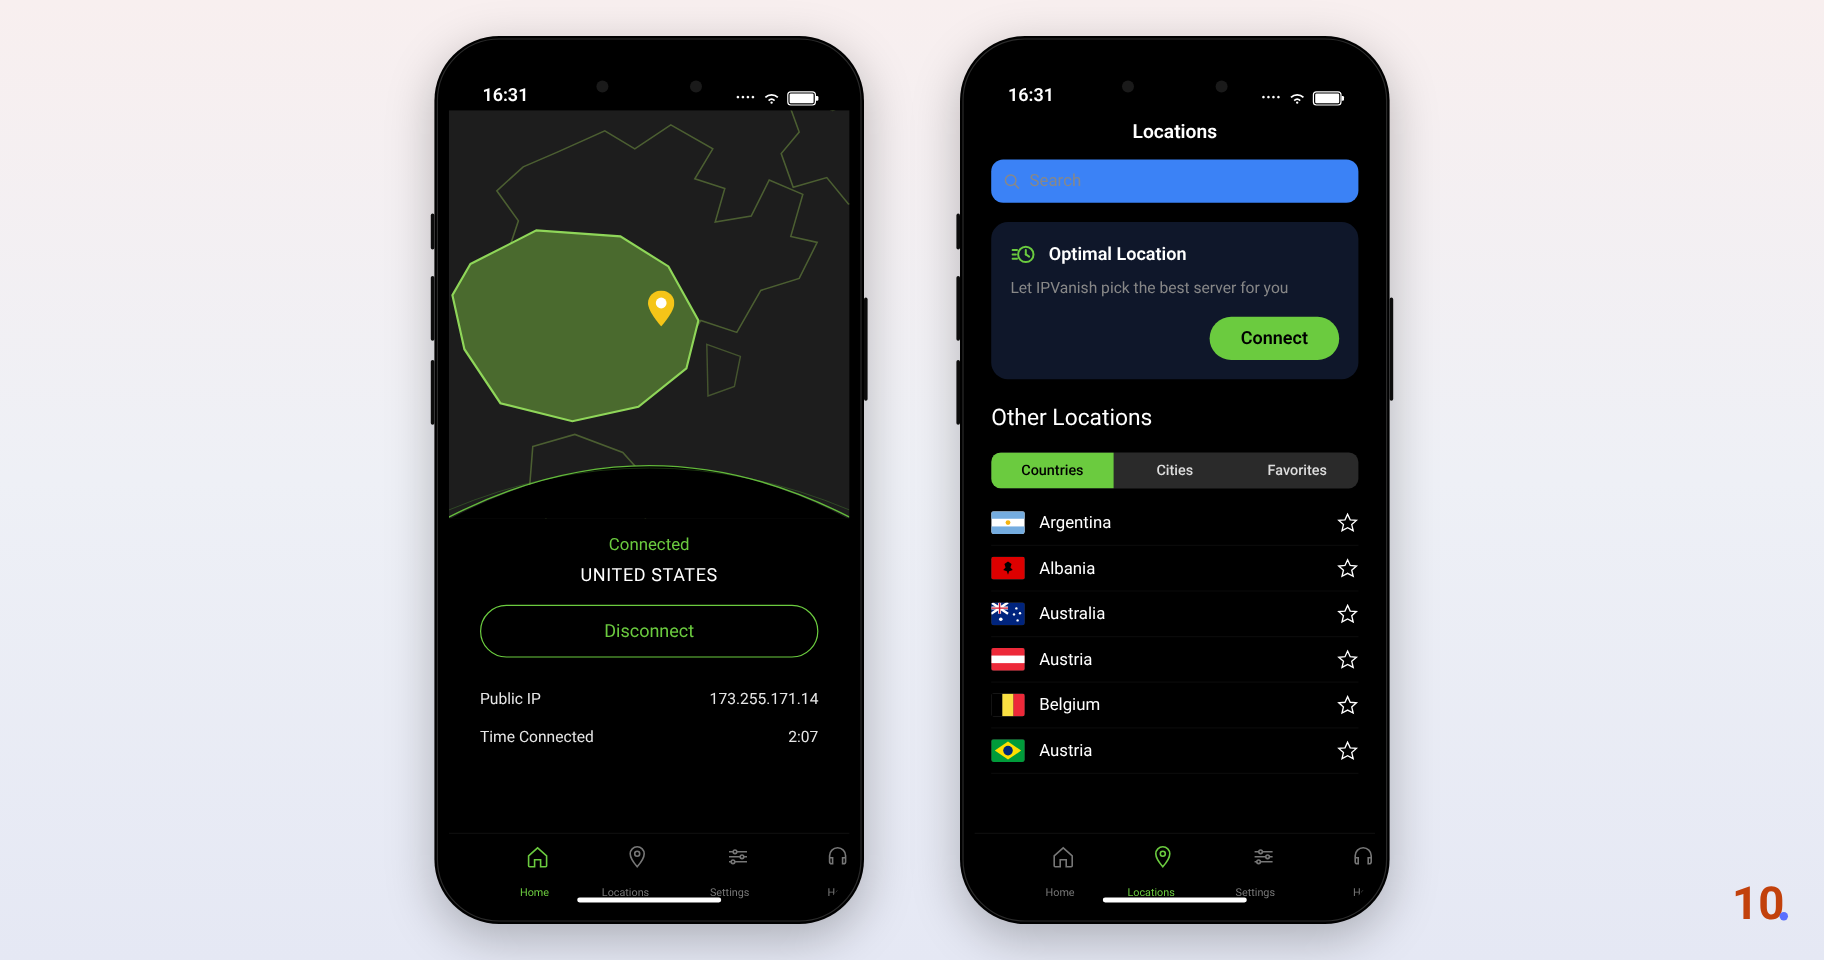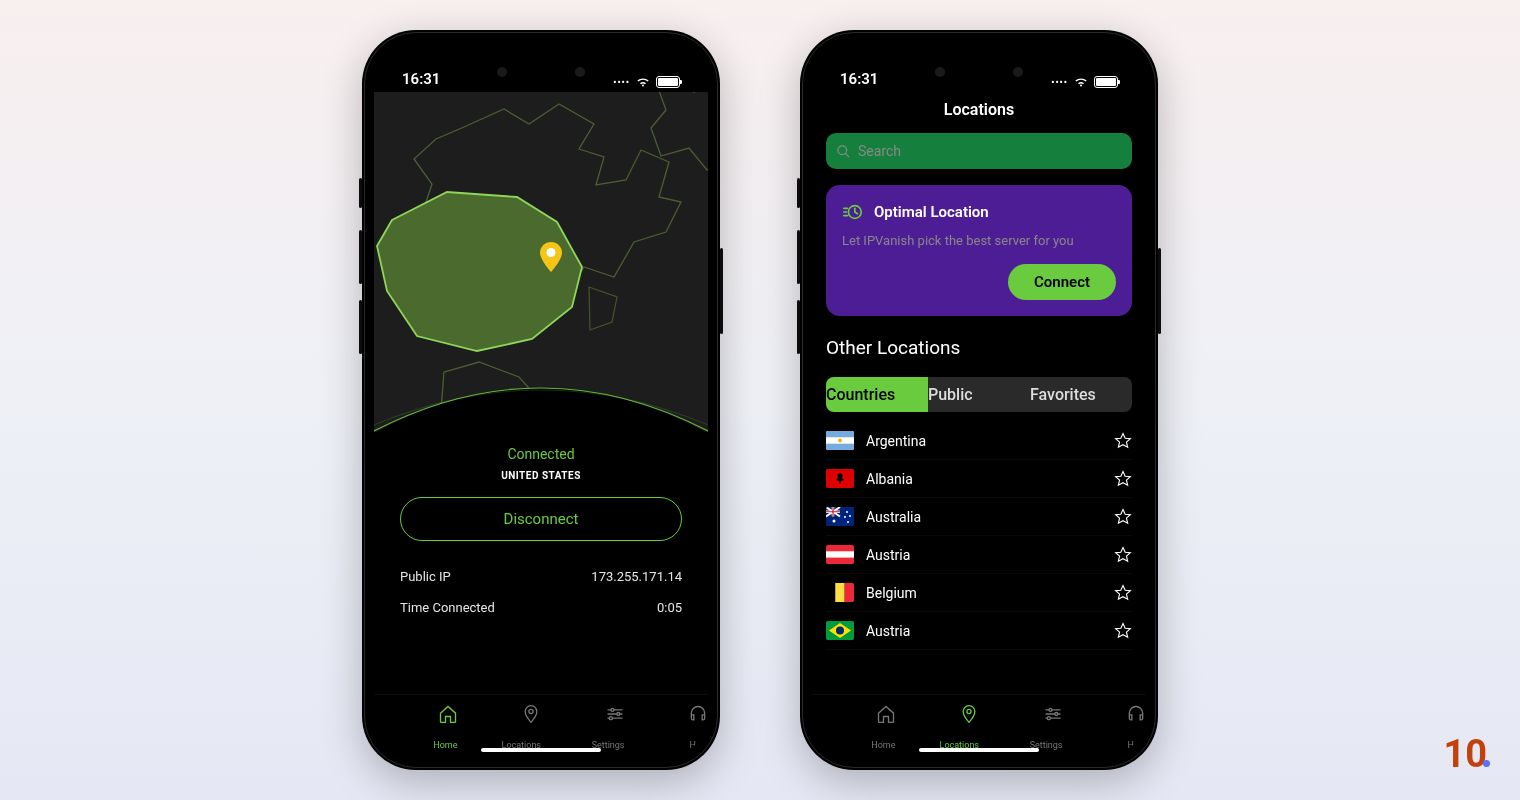--- a/index.html
+++ b/index.html
@@ -21,42 +21,42 @@
 .wifi{width:16px;height:12px}
 .wifi svg{display:block}
 .battery{width:24px;height:12px;border:1px solid #fff;border-radius:3px;position:relative}
 .battery::after{content:"";position:absolute;right:-3px;top:3px;width:2px;height:4px;background:#fff;border-radius:0 1px 1px 0}
 .battery-fill{position:absolute;left:1px;top:1px;bottom:1px;right:1px;background:#fff;border-radius:1px}
 .map-area{height:340px;position:relative;overflow:hidden;background:#1d1d1d}
 .map-svg{position:absolute;top:-20px;left:-30px;width:420px;height:380px}
 .curve{position:absolute;bottom:-1px;left:0;right:0;height:60px}
 .pin{position:absolute;top:150px;left:166px;z-index:4}
 .status-text{text-align:center;color:#6bcb3f;font-size:14px;padding:14px 0 8px}
-.country-name{text-align:center;color:#fff;font-size:10px;font-weight:700;letter-spacing:.5px;padding-bottom:16px}
+.country-name{text-align:center;color:#fff;font-size:15px;font-weight:400;letter-spacing:.5px;padding-bottom:16px}
 .disconnect-btn{margin:0 26px;height:44px;border:1.5px solid #6bcb3f;border-radius:22px;color:#6bcb3f;font-size:15px;display:flex;align-items:center;justify-content:center;background:transparent}
 .info-rows{padding:20px 26px 0;flex:1}
 .info-row{display:flex;justify-content:space-between;color:#e6e6e6;font-size:13px;padding:8px 0}
 .tab-bar{height:64px;display:flex;border-top:1px solid rgba(255,255,255,.05)}
 .tab{flex:1;display:flex;flex-direction:column;align-items:flex-end;justify-content:center;gap:16px;color:#777;font-size:9px}
 .tab.active{color:#6bcb3f}
 .tab .lbl{font-size:9px}
 .home-ind{position:absolute;bottom:6px;left:50%;transform:translateX(-50%);width:120px;height:4px;background:#fff;border-radius:3px;z-index:20}
 
 .page-title{color:#fff;text-align:center;font-size:16px;font-weight:600;padding:8px 0 14px}
-.search-box{margin:0 14px;height:36px;background:#15803d;border-radius:10px;display:flex;align-items:center;padding:0 10px;gap:7px}
+.search-box{margin:0 14px;height:36px;background:#3b82f6;border-radius:10px;display:flex;align-items:center;padding:0 10px;gap:7px}
 .search-box input{background:transparent;border:none;outline:none;color:#fff;font-size:14px;flex:1}
 .search-box input::placeholder{color:#888}
-.opt-card{margin:16px 14px 0;background:#4c1d95;border-radius:14px;padding:16px}
+.opt-card{margin:16px 14px 0;background:#0f172a;border-radius:14px;padding:16px}
 .opt-head{display:flex;align-items:center;gap:10px;color:#fff;font-size:15px;font-weight:600}
 .opt-sub{color:#888;font-size:13px;padding:10px 0 16px}
 .connect-btn{float:right;background:#6bcb3f;color:#000;font-size:15px;font-weight:600;padding:9px 26px;border-radius:20px;border:none}
 .opt-card::after{content:"";display:block;clear:both}
 .other-h{color:#fff;font-size:19px;font-weight:400;padding:20px 14px 18px}
 .seg{margin:0 14px;display:flex;background:#2a2a2a;border-radius:8px;overflow:hidden}
-.seg-item{flex:1;text-align:left;padding:8px 0;color:#ddd;font-size:16px;font-weight:500}
+.seg-item{flex:1;text-align:center;padding:8px 0;color:#ddd;font-size:12px;font-weight:500}
 .seg-item.active{background:#6bcb3f;color:#000}
 .country-list{padding:10px 14px 0;flex:1;overflow:hidden}
 .country-row{display:flex;align-items:center;gap:12px;padding:9px 0;border-bottom:1px solid rgba(255,255,255,.04)}
 .flag{width:28px;height:19px;background:#333;border-radius:2px;flex-shrink:0;overflow:hidden;position:relative}
 .flag svg{display:block}
 .country-row .name{flex:1;color:#fff;font-size:14px}
 .star{width:18px;height:18px;color:#fff}
 .watermark{position:absolute;bottom:24px;right:30px;display:flex;align-items:center;font-size:38px;font-weight:700;color:#c2410c}
 .watermark .dot{width:7px;height:7px;background:#5a6fff;border-radius:50%;margin-left:-4px;margin-top:18px}
 </style>
@@ -112,21 +112,21 @@
       <div class="country-name">UNITED STATES</div>
       <div class="disconnect-btn">Disconnect</div>
 
       <div class="info-rows">
         <div class="info-row">
           <span>Public IP</span>
           <span>173.255.171.14</span>
         </div>
         <div class="info-row">
           <span>Time Connected</span>
-          <span>0:05</span>
+          <span>2:07</span>
         </div>
       </div>
 
       <div class="tab-bar">
         <div class="tab active">
           <svg width="20" height="20" viewBox="0 0 24 24">
               <path d="M3 11l9-8 9 8v10a1 1 0 01-1 1h-5v-7h-6v7H4a1 1 0 01-1-1z" fill="none" stroke="currentColor" stroke-width="1.6"></path>
             </svg>
           <span class="lbl">Home</span>
         </div>
@@ -208,21 +208,21 @@
           <span>Optimal Location</span>
         </div>
         <div class="opt-sub">Let IPVanish pick the best server for you</div>
         <button class="connect-btn">Connect</button>
       </div>
 
       <div class="other-h">Other Locations</div>
 
       <div class="seg">
         <div class="seg-item active">Countries</div>
-        <div class="seg-item">Public</div>
+        <div class="seg-item">Cities</div>
         <div class="seg-item">Favorites</div>
       </div>
 
       <div class="country-list">
         <div class="country-row">
           <span class="flag">
               <svg width="28" height="19">
                 <rect width="28" height="19" fill="#fff"></rect>
                 <rect width="28" height="6.3" fill="#74acdf"></rect>
                 <rect y="12.7" width="28" height="6.3" fill="#74acdf"></rect>

